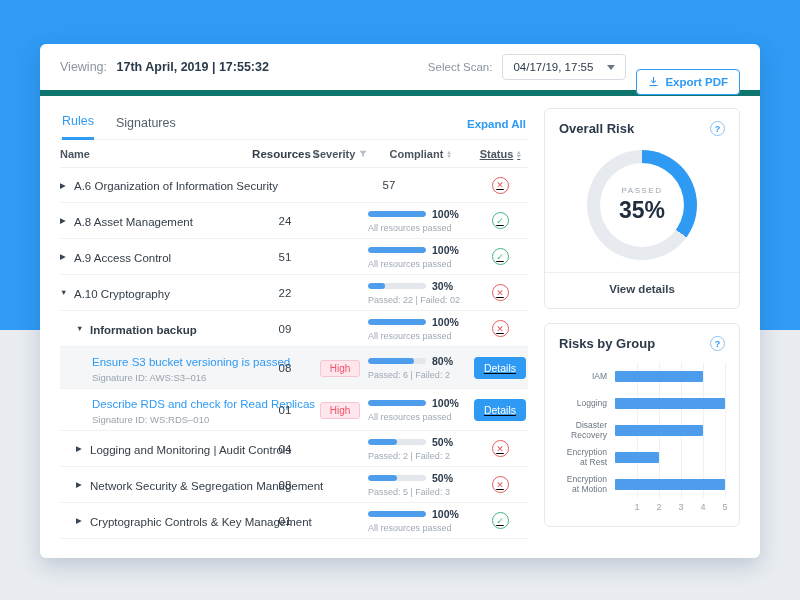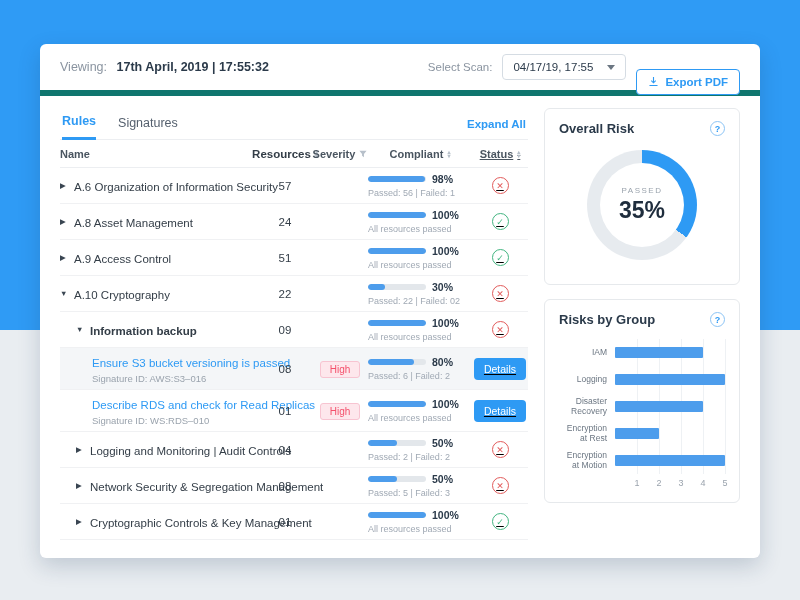--- a/index.html
+++ b/index.html
@@ -25,21 +25,21 @@
                 font-family:inherit; cursor:pointer;margin-top:29px; }
 
   
   .content { display:flex; padding:12px 20px 14px 20px; gap:16px; height:462px; }
   .left-panel { flex:1; min-width:0; }
   .right-panel { width:196px; display:flex; flex-direction:column; gap:14px; }
 
   
   .tabs-row { display:flex; align-items:flex-end; gap:22px; border-bottom:1px solid #ECEEF1; padding:4px 2px 0 2px; height:32px; }
   .tab { font-size:12.5px; color:#55606E; padding-bottom:9px; cursor:pointer; }
-  .tab.active { color:#2E9AF4; font-weight:bold; border-bottom:3px solid #2E9AF4; margin-bottom:-1px; }
+  .tab.active { color:#2E9AF4; font-weight:normal; border-bottom:3px solid #2E9AF4; margin-bottom:-1px; }
   .expand-all { margin-left:auto; font-size:11.5px; color:#2E9AF4; font-weight:bold; cursor:pointer; padding-bottom:9px; }
 
   
   .table-header { display:flex; align-items:center; padding:8px 0 7px 0; border-bottom:1px solid #ECEEF1; }
   .th { font-size:11px; color:#4A5560; font-weight:bold; display:flex; align-items:center; gap:4px; }
   .col-name { flex:1; min-width:0; display:flex; align-items:center; }
   .col-res { width:54px; justify-content:center; text-align:center; }
   .col-sev { width:56px; justify-content:center; text-align:center; }
   .col-comp { width:104px; }
   .col-status { width:56px; display:flex; justify-content:center; align-items:center;text-decoration:underline; }
@@ -187,29 +187,20 @@
       <span class="caret">▶</span>
       <div class="name-wrap">
         <span class="row-name">A.6 Organization of Information Security</span>
         
       </div>
     </div>
     <div class="col-res">57</div>
     <div class="col-sev">
       
     </div>
-    <div class="col-comp">
-      <div class="bar-line">
-        <div class="pbar">
-                    <div class="pbar-fill" style="width: 98%;"></div>
-                  </div>
-        <span class="pct">98%</span>
-      </div>
-      <div class="sub">Passed: 56 | Failed: 1</div>
-    </div>
     <div class="col-status">
       <span class="status-icon failed">✕</span>
 
     </div>
   </div>
             <div class="t-row level-0">
     <div class="col-name">
       <span class="caret">▶</span>
       <div class="name-wrap">
         <span class="row-name">A.8 Asset Management</span>
@@ -454,20 +445,21 @@
           <div class="card-title-row">
             <span class="card-title">Overall Risk</span>
             <span class="help-icon">?</span>
           </div>
           <div class="donut" id="donut" style="background: conic-gradient(rgb(46, 154, 244) 0%, rgb(46, 154, 244) 35%, rgb(231, 235, 239) 35%, rgb(231, 235, 239) 100%);">
             <div class="donut-center">
               <span class="donut-label">PASSED</span>
               <span class="donut-percent">35%</span>
             </div>
           </div>
+          <div class="view-details">View details</div>
         </div>
 
         <div class="risk-card">
           <div class="card-title-row">
             <span class="card-title">Risks by Group</span>
             <span class="help-icon">?</span>
           </div>
           <div class="chart-wrap">
             <div class="labels-col">
                 <div class="bar-label">IAM</div>

